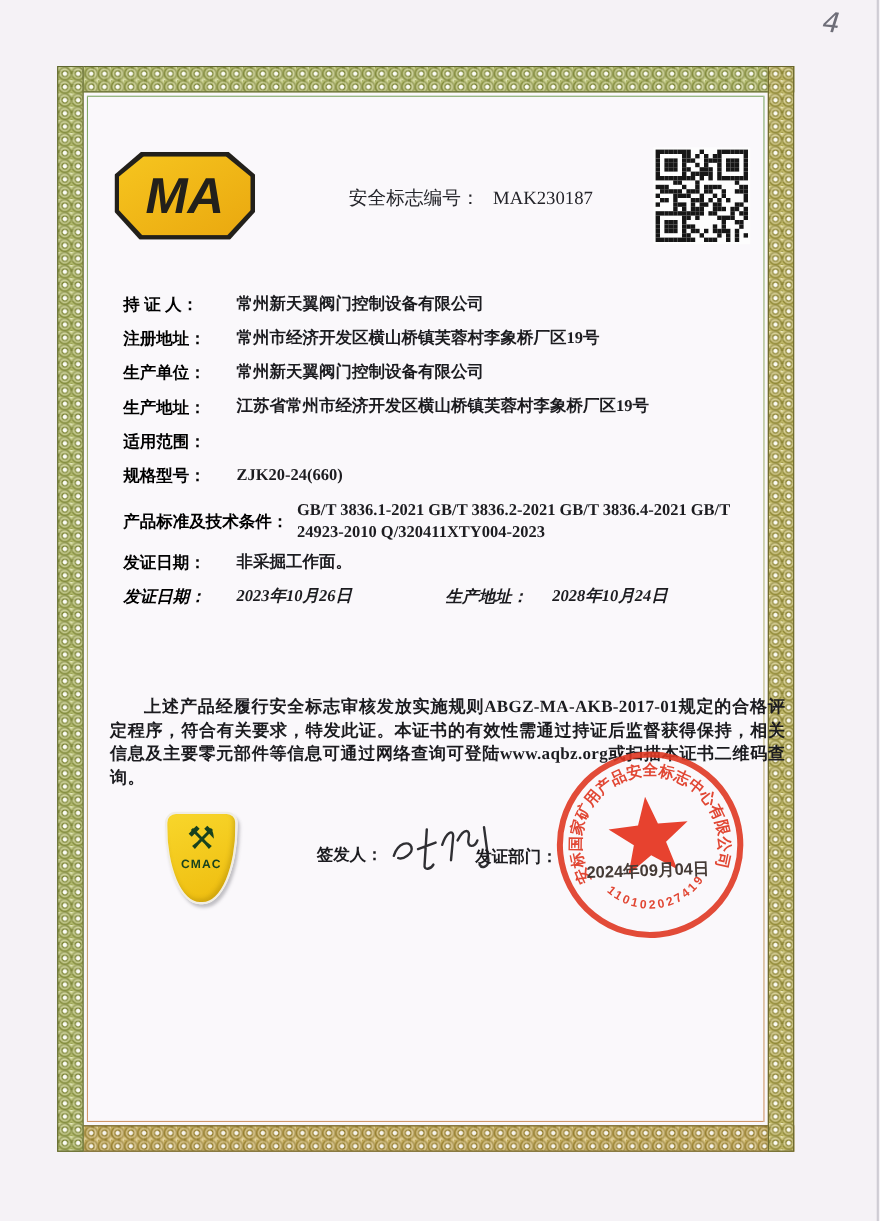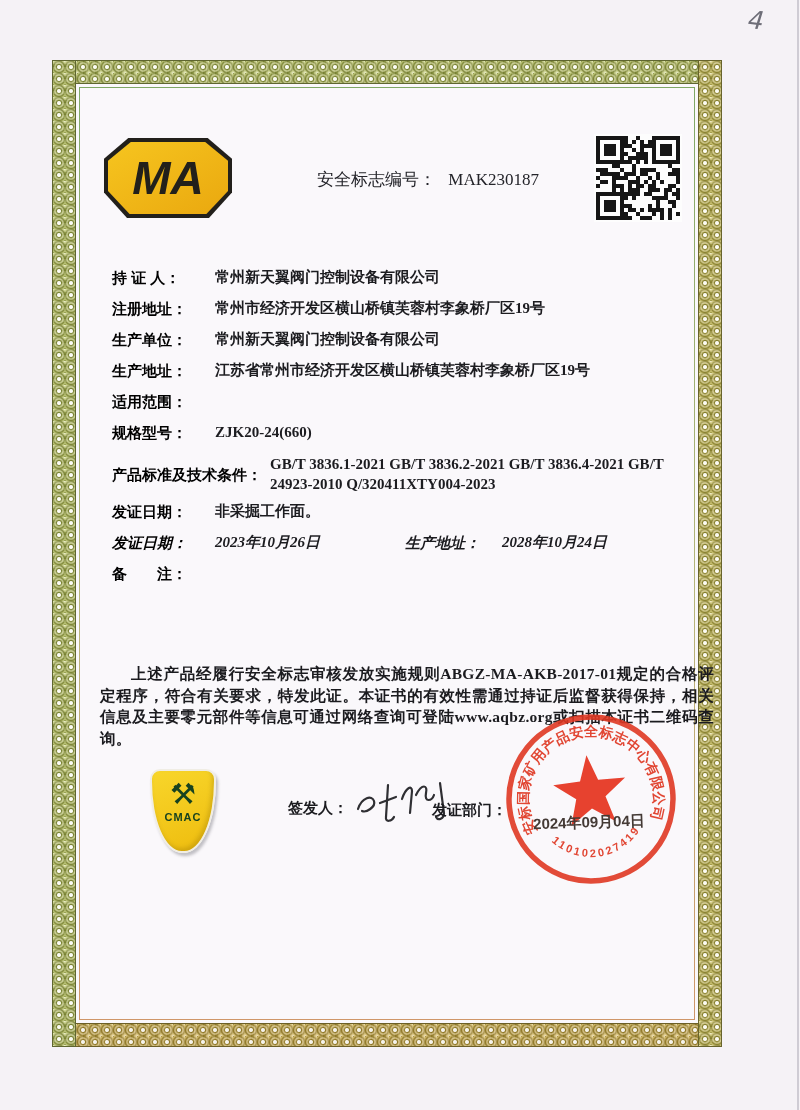--- a/index.html
+++ b/index.html
@@ -379,24 +379,20 @@
         <div class="row">
           <span class="lbl">发证日期：</span>
           <span class="val">非采掘工作面。</span>
         </div>
         <div class="row row-dates">
           <span class="lbl">发证日期：</span>
           <span class="val val1">2023年10月26日</span>
           <span class="lbl2">生产地址：</span>
           <span class="val">2028年10月24日</span>
         </div>
-        <div class="row row-remark">
-          <span class="lbl">备　　注：</span>
-          <span class="val"></span>
-        </div>
       </div>
 
       <div class="statement">上述产品经履行安全标志审核发放实施规则ABGZ-MA-AKB-2017-01规定的合格评定程序，符合有关要求，特发此证。本证书的有效性需通过持证后监督获得保持，相关信息及主要零元部件等信息可通过网络查询可登陆www.aqbz.org或扫描本证书二维码查询。</div>
 
       <div class="footer">
         <div class="cmac">
           <span class="glyph">⚒</span>
           <span class="label">CMAC</span>
         </div>
 

